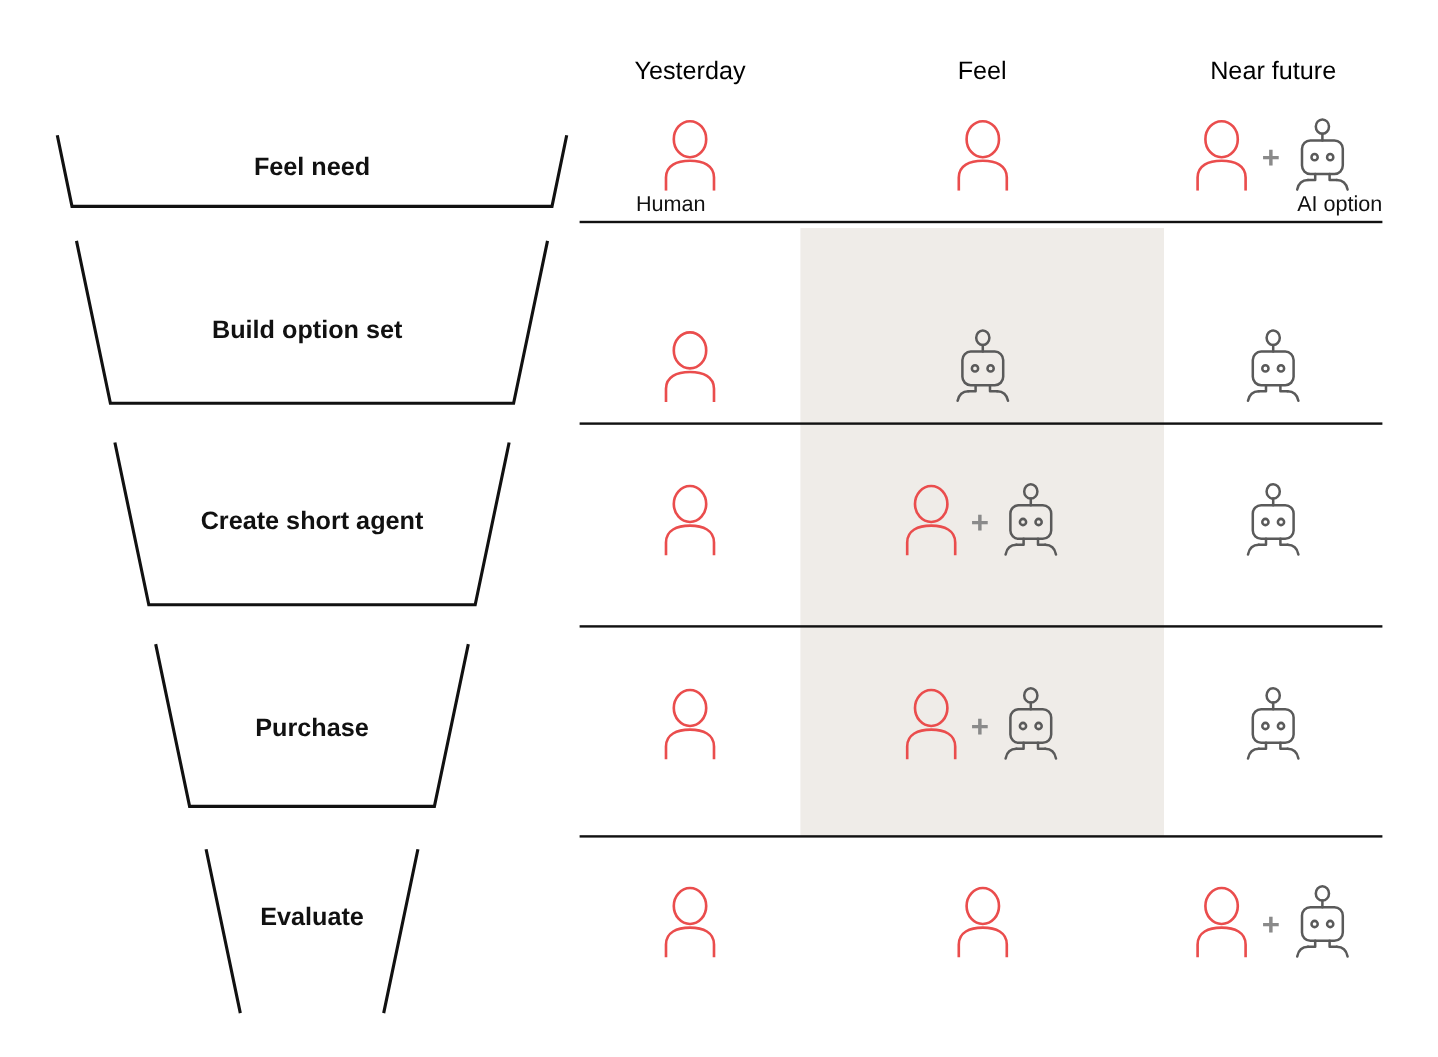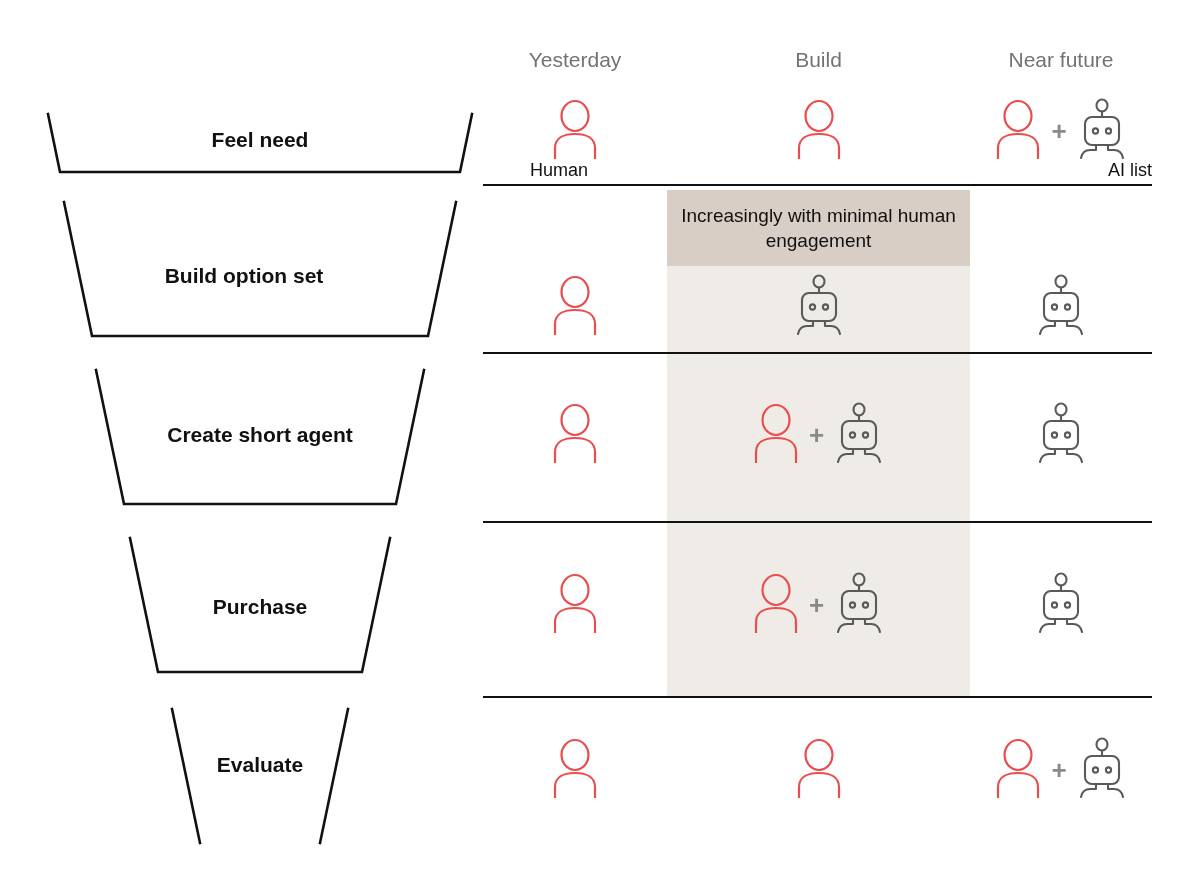--- a/index.html
+++ b/index.html
@@ -22,21 +22,21 @@
     background:#d9cec6;
     display:flex;align-items:center;justify-content:center;
     text-align:center;
     font-size:19px;line-height:25px;color:#111;
     box-sizing:border-box;padding:0 10px;
   }
 
   
   .col-head{
     position:absolute;top:48px;
-    font-size:21px;color:#737373;text-align:center;white-space:nowrap;
+    font-size:21px;color:#000000;text-align:center;white-space:nowrap;
   }
   .col-head.c0{left:483px;width:184px;}
   .col-head.c1{left:667px;width:303px;}
   .col-head.c2{left:970px;width:182px;}
 
   
   .legend-label{
     position:absolute;top:160px;font-size:18px;color:#111;white-space:nowrap;
   }
   .legend-label.left{left:530px;}
@@ -67,30 +67,27 @@
     text-align:right;white-space:nowrap;
     transform:translateX(-50%);
   }
 </style>
 </head>
 <body>
 
 <div id="root">
 
   <div class="today-band"></div>
-  <div class="callout">
-    <span>Increasingly with minimal human engagement</span>
-  </div>
 
   <div class="col-head c0">Yesterday</div>
-  <div class="col-head c1">Build</div>
+  <div class="col-head c1">Feel</div>
   <div class="col-head c2">Near future</div>
 
   <div class="legend-label left">Human</div>
-  <div class="legend-label right">AI list</div>
+  <div class="legend-label right">AI option</div>
 
   <div class="divider" style="top:184px"></div>
   <div class="divider" style="top:352px"></div>
   <div class="divider" style="top:521px"></div>
   <div class="divider" style="top:696px"></div>
 
   <svg class="funnel" width="500" height="881" viewBox="0 0 500 881">
     <g fill="none" stroke="#111111" stroke-width="2.6" stroke-linecap="square">
 
       <path d="M48,114 L60,172 L460,172 L472,114"></path>
@@ -100,21 +97,21 @@
       <path d="M96,370 L124,504 L396,504 L424,370"></path>
 
       <path d="M130,538 L158,672 L362,672 L390,538"></path>
 
       <path d="M172,709 L200,843"></path>
       <path d="M348,709 L320,843"></path>
     </g>
   </svg>
 
   <div class="seg-label" style="left:260px;top:128px">Feel need</div>
-  <div class="seg-label" style="left:244px;top:264px">Build option set</div>
+  <div class="seg-label" style="left:256px;top:264px">Build option set</div>
   <div class="seg-label" style="left:260px;top:423px">Create short agent</div>
   <div class="seg-label" style="left:260px;top:595px">Purchase</div>
   <div class="seg-label" style="left:260px;top:753px">Evaluate</div>
 
   <div class="cell" style="left:483px;top:96px;width:184px;height:66px">
     <svg class="ico" width="48" height="60" viewBox="0 0 48 60">
       <ellipse cx="24" cy="17" rx="13.5" ry="15" fill="none" stroke="#ea4d4d" stroke-width="2.2"></ellipse>
       <path d="M4,60 L4,49 C4,39 13,35 24,35 C35,35 44,39 44,49 L44,60" fill="none" stroke="#ea4d4d" stroke-width="2.2"></path>
     </svg>
   </div>

